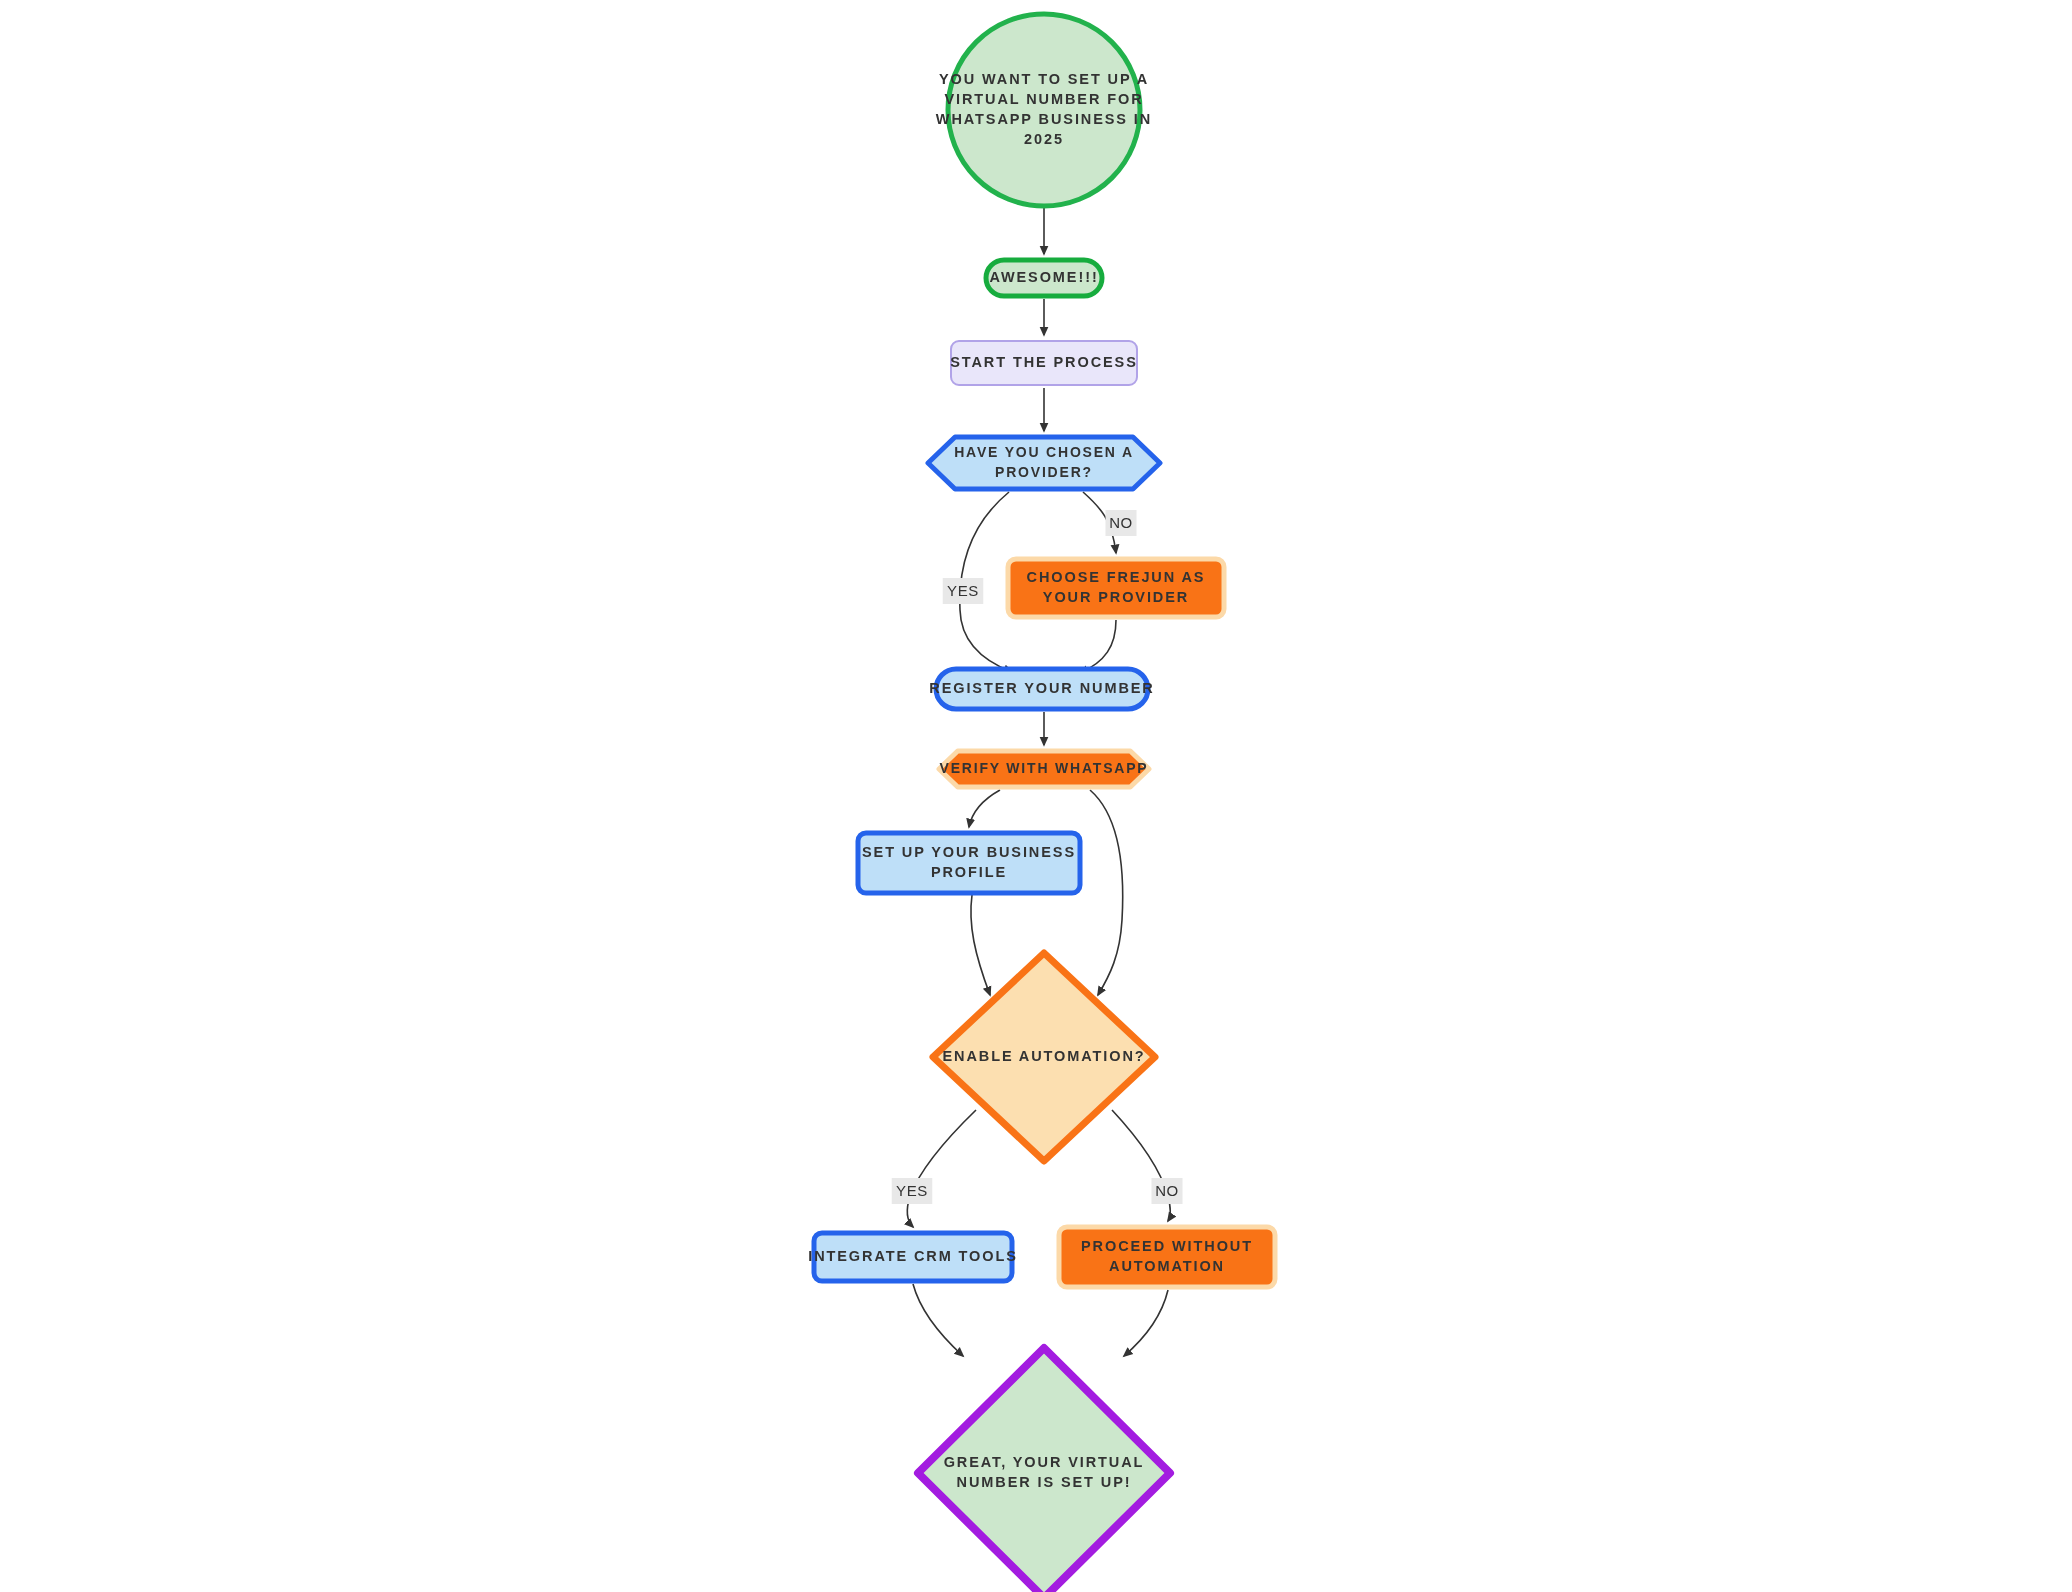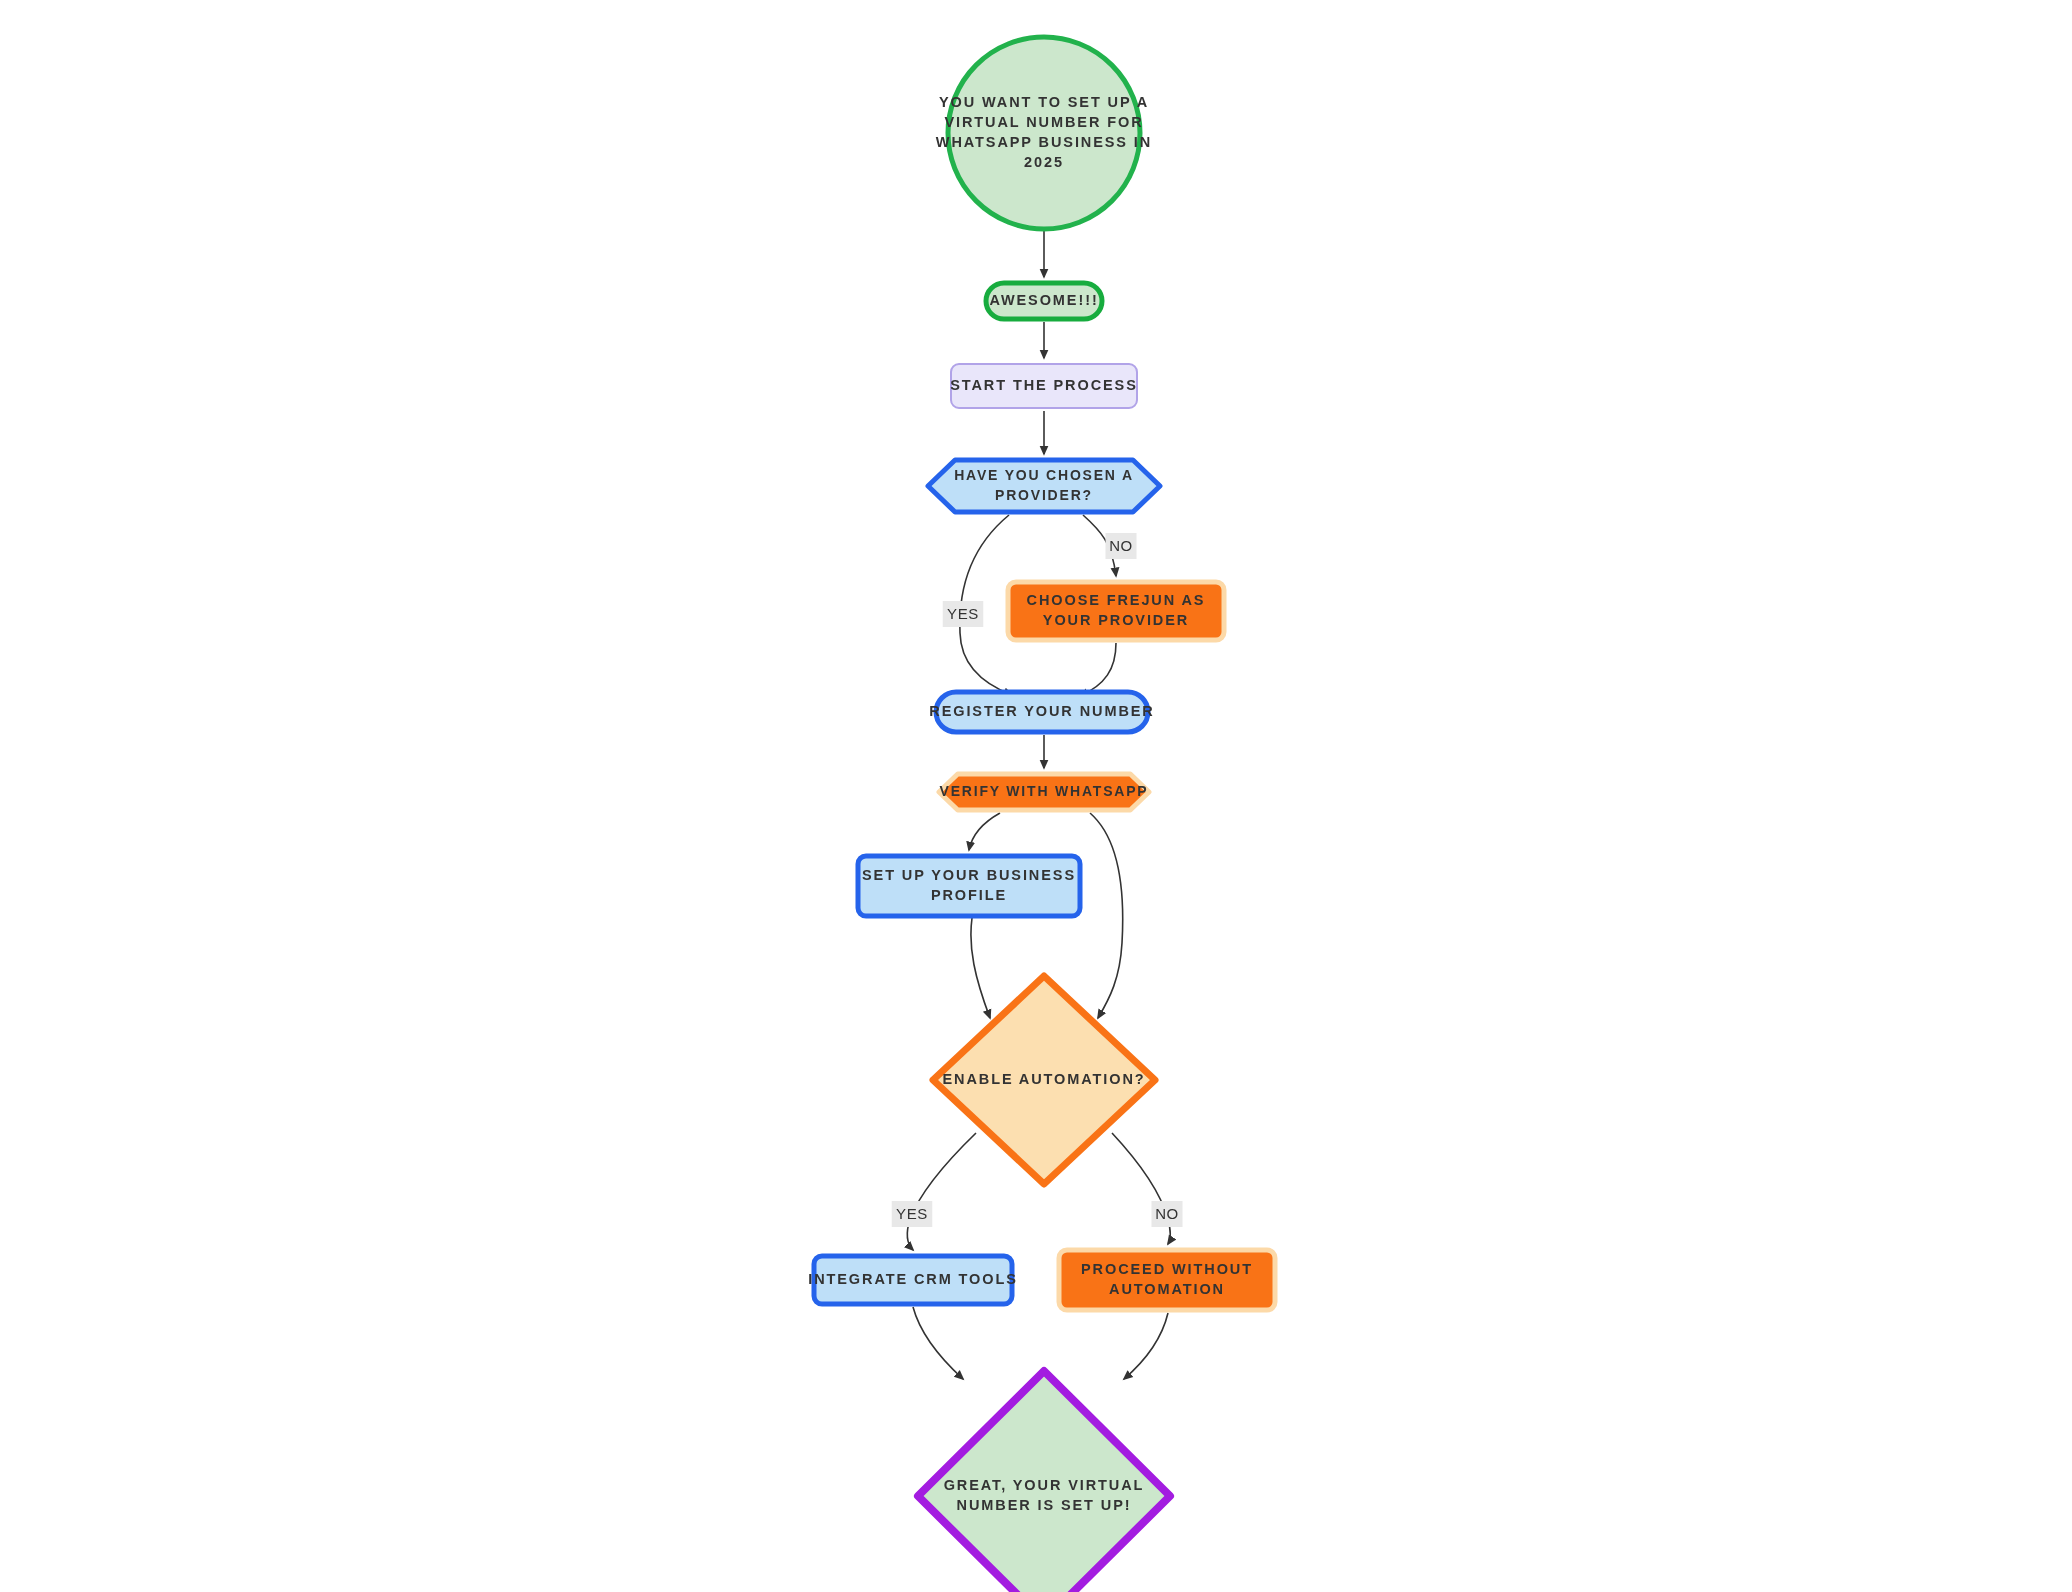--- a/index.html
+++ b/index.html
@@ -12,21 +12,20 @@
     width: 2072px;
     height: 1592px;
     overflow: hidden;
     font-family: "Liberation Sans", sans-serif;
   }
   #flow-root {
     position: relative;
     width: 2072px;
     height: 1351px;
     background: #ffffff;
-    margin-top: 23px;
   }
   svg#flow-svg {
     display: block;
     width: 2072px;
     height: 1592px;
   }
   .node-label {
     font-family: "Liberation Sans", sans-serif;
     font-size: 14.5px;
     letter-spacing: 1.9px;

